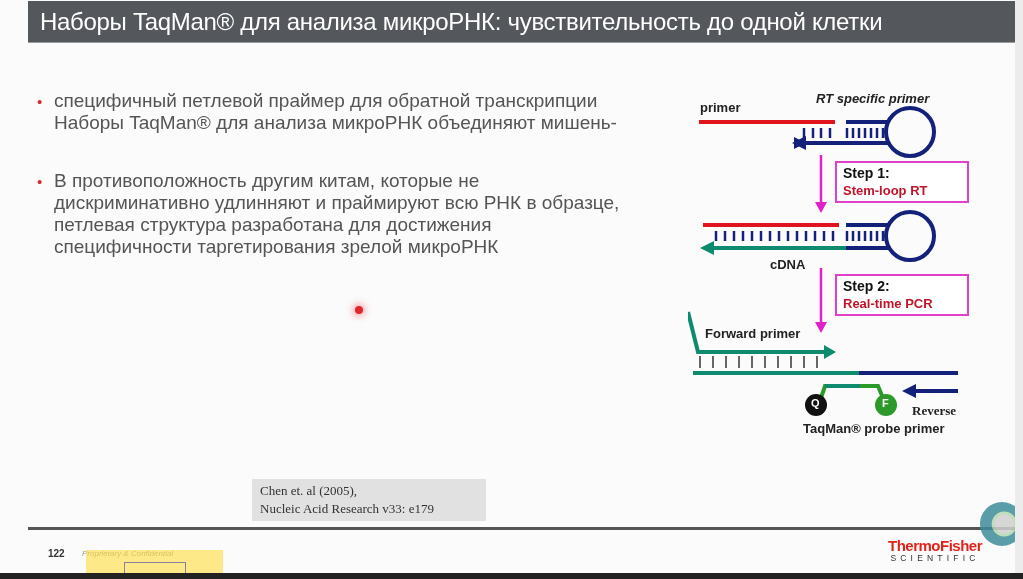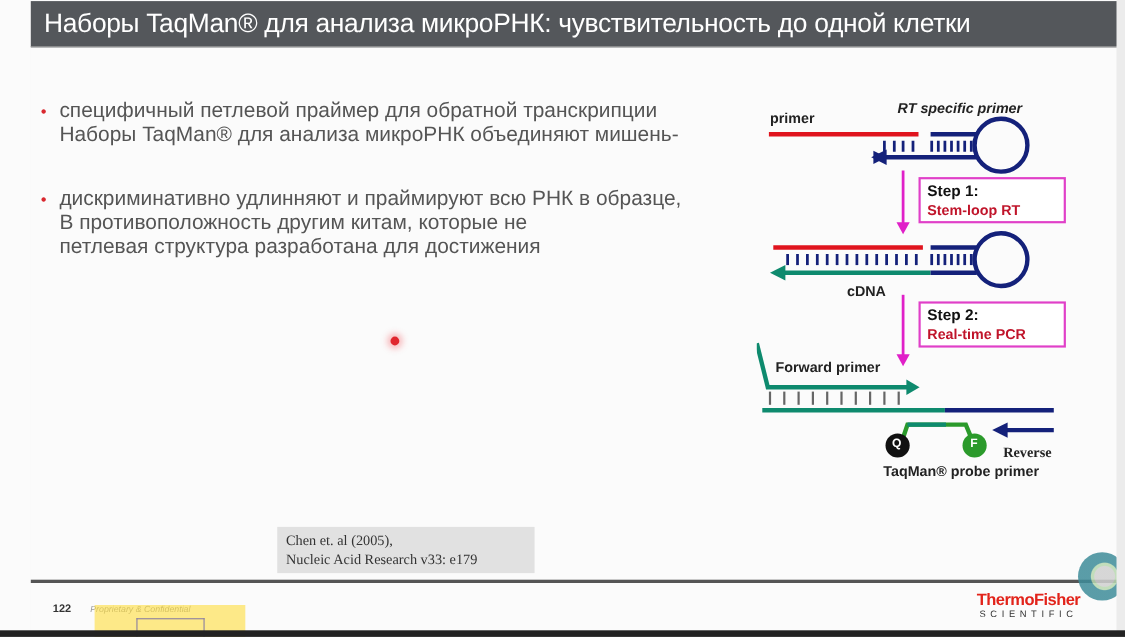--- a/index.html
+++ b/index.html
@@ -60,23 +60,24 @@
   </div>
 
   <div class="bullets">
     <div class="bullet">
       <span class="dot">•</span>
       <div>специфичный петлевой праймер для обратной транскрипции</div>
       <div>Наборы TaqMan® для анализа микроРНК объединяют мишень-</div>
     </div>
     <div class="bullet">
       <span class="dot">•</span>
+      <div>В противоположность другим китам, которые не</div>
       <div>дискриминативно удлинняют и праймируют всю РНК в образце,</div>
-      <div>В противоположность другим китам, которые не</div>
       <div>петлевая структура разработана для достижения</div>
+      <div>специфичности  таргетирования зрелой микроРНК</div>
     </div>
   </div>
 
   <div class="laser"></div>
 
   <div class="diagram">
     <svg width="290" height="370" viewBox="0 0 290 370">
 
       <line x1="11" y1="42" x2="147" y2="42" stroke="#e0141e" stroke-width="4"></line>
 

